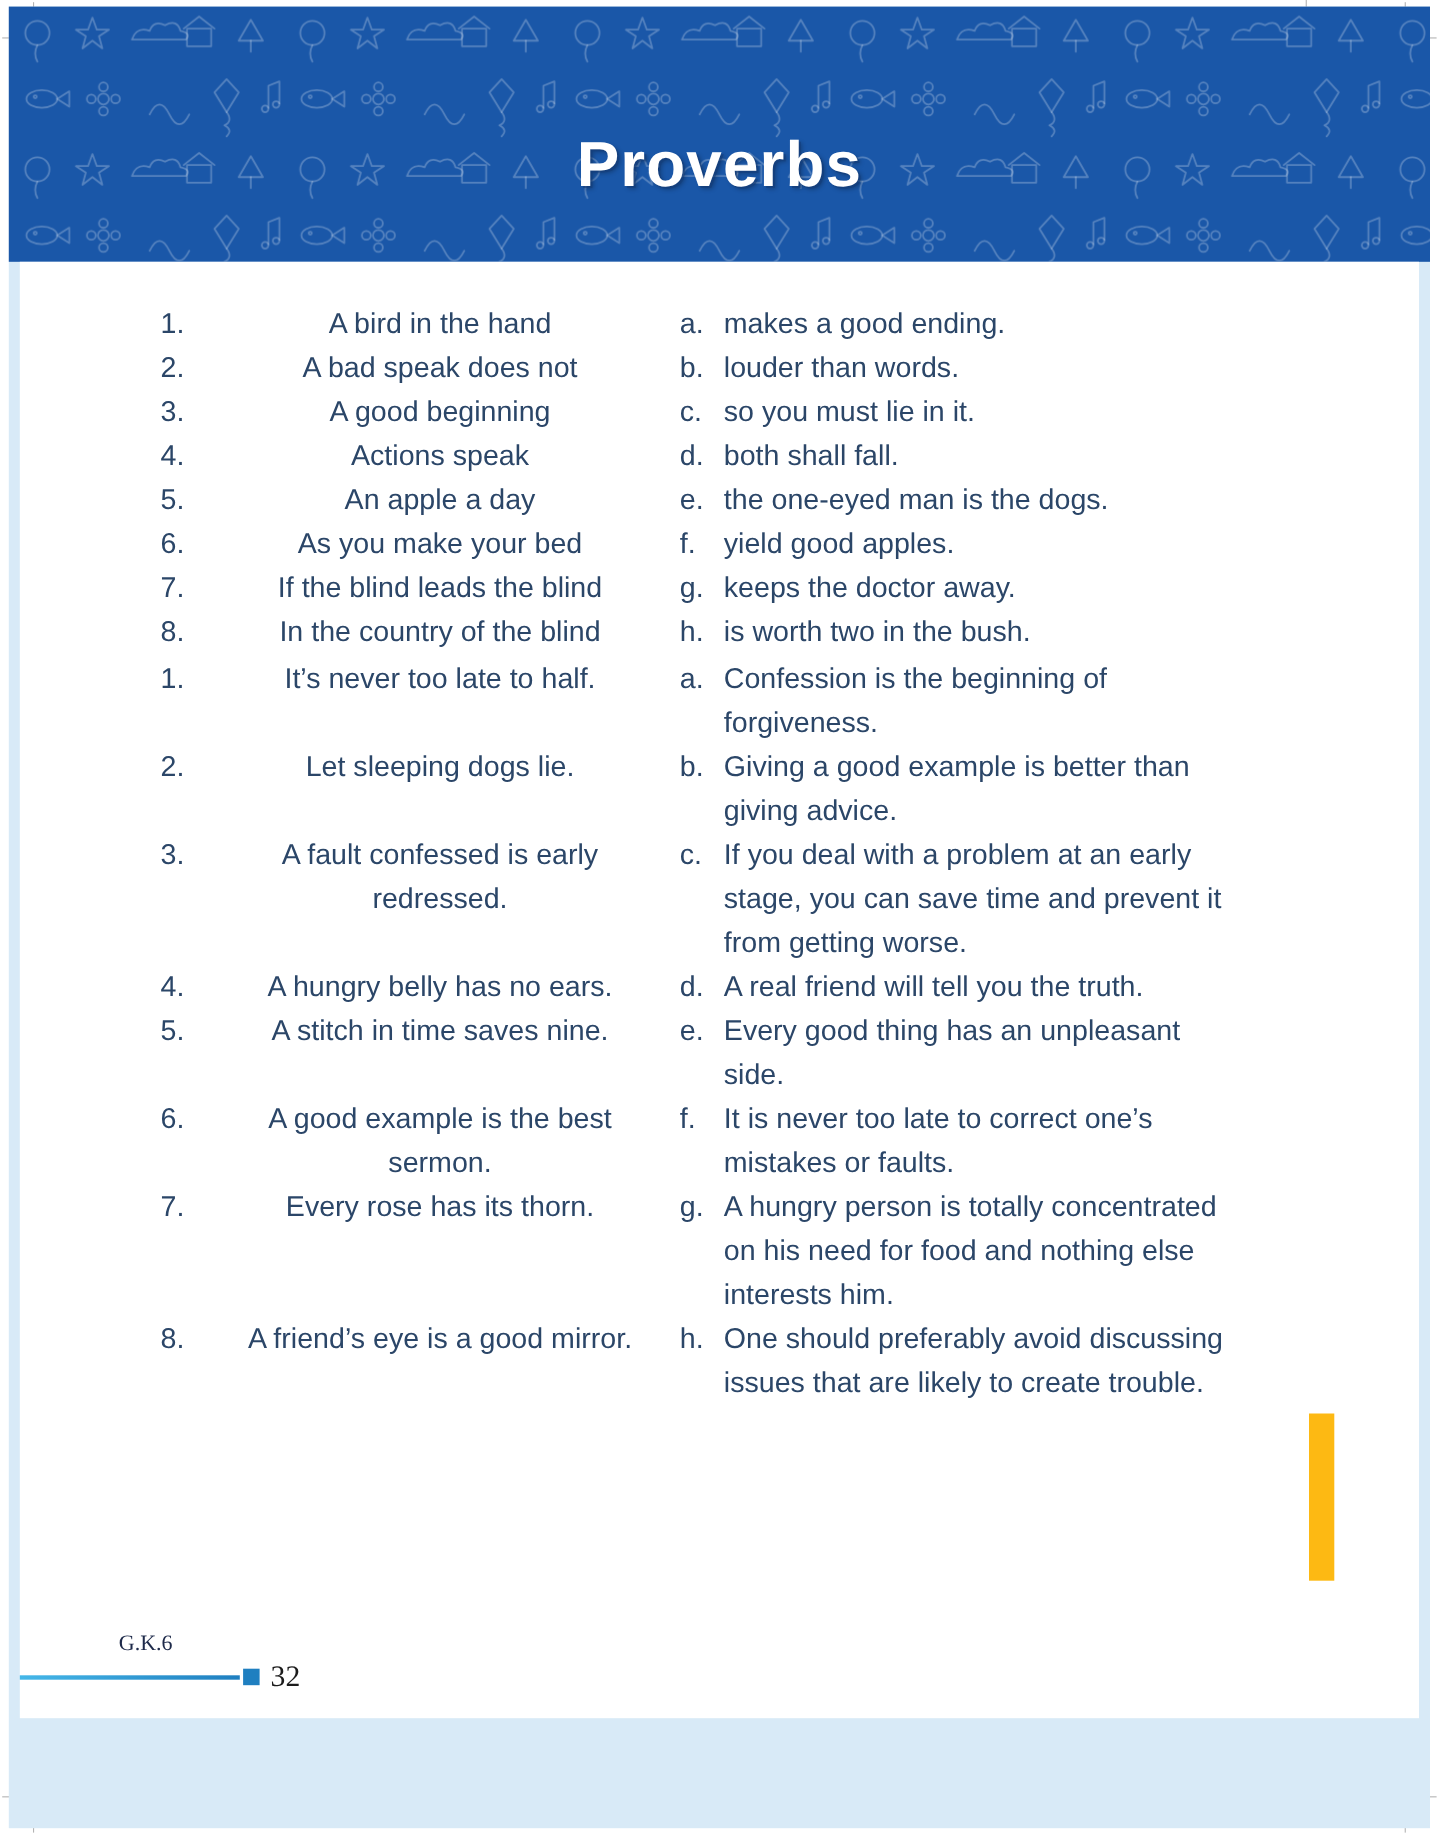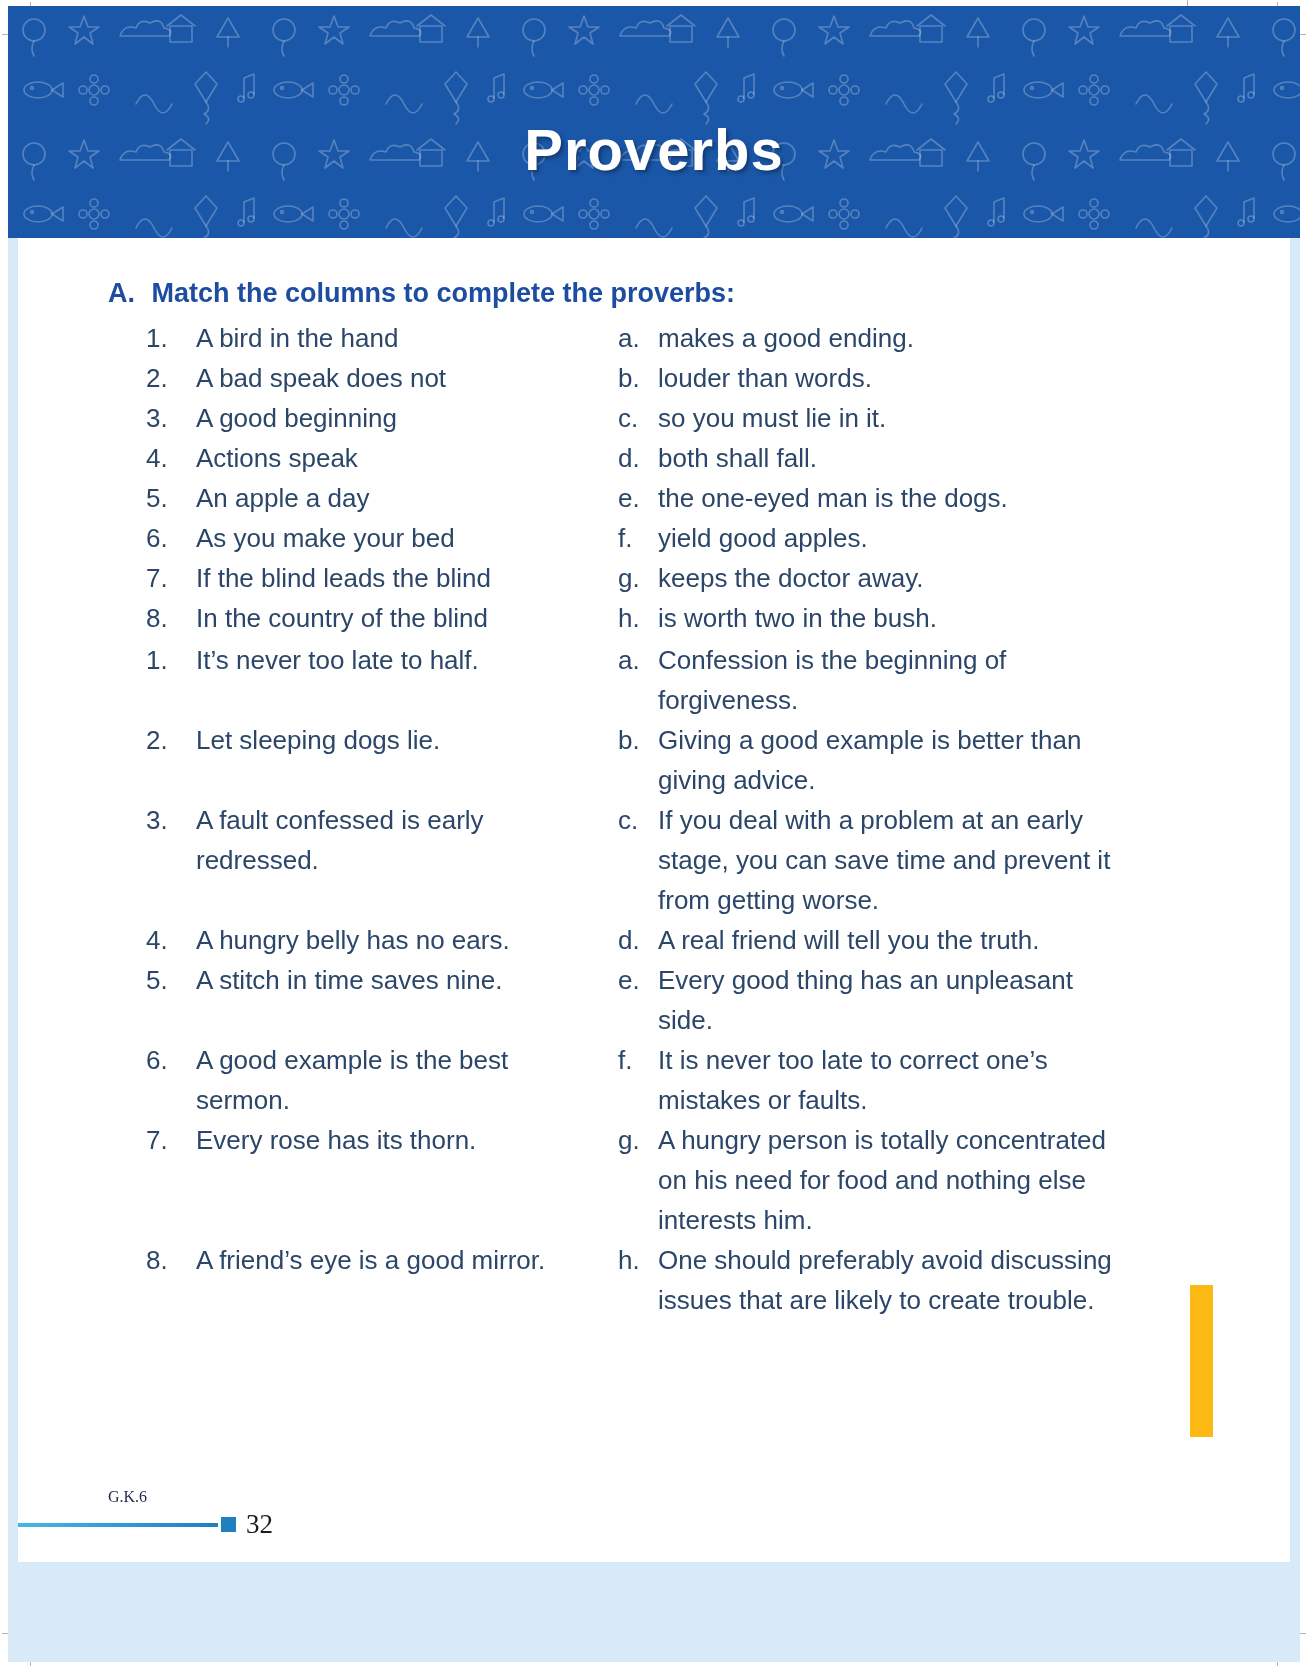--- a/index.html
+++ b/index.html
@@ -46,25 +46,25 @@
   .section-heading .label { display:inline-block; min-width:36px; }
   .match {
     display:grid;
     grid-template-columns:50px 422px 40px 470px;
     margin-left:38px;
     font-size:26px; line-height:40px; color:#2b4668;
     margin-bottom:2px;
   }
   .match .row { display:contents; }
   .match .num, .match .letter { color:#2b4668; }
-  .match .left { padding-right:14px; }
+  .match .left { padding-right:14px;text-align:center; }
   
   .book-code {
     position:absolute; left:90px; bottom:56px;
-    font-family:"Liberation Serif", serif; font-size:16px; color:#1e2a4a;
+    font-family:"Liberation Serif", serif; font-size:20px; color:#1e2a4a;
   }
   .page-number-strip {
     position:absolute; left:0; bottom:22px;
     display:flex; align-items:center;
   }
   .page-number-strip .rule {
     width:200px; height:4px;
     background:linear-gradient(to right,#45b7e8,#1f7fc0);
   }
   .page-number-strip .square {
@@ -126,21 +126,20 @@
         </pattern>
       </defs>
       <rect width="100%" height="100%" fill="url(#dp)"></rect>
     </svg>
     <div class="banner-title">Proverbs</div>
   </div>
 
   <div class="sheet">
 
 
-    <p class="section-heading"><span class="label">A.</span> <span>Match the columns to complete the proverbs:</span></p>
 
     <div class="match">
       <div class="row">
         <div class="num">1.</div>
         <div class="left">A bird in the hand</div>
         <div class="letter">a.</div>
         <div class="right">makes a good ending.</div>
       </div>
       <div class="row">
         <div class="num">2.</div>

